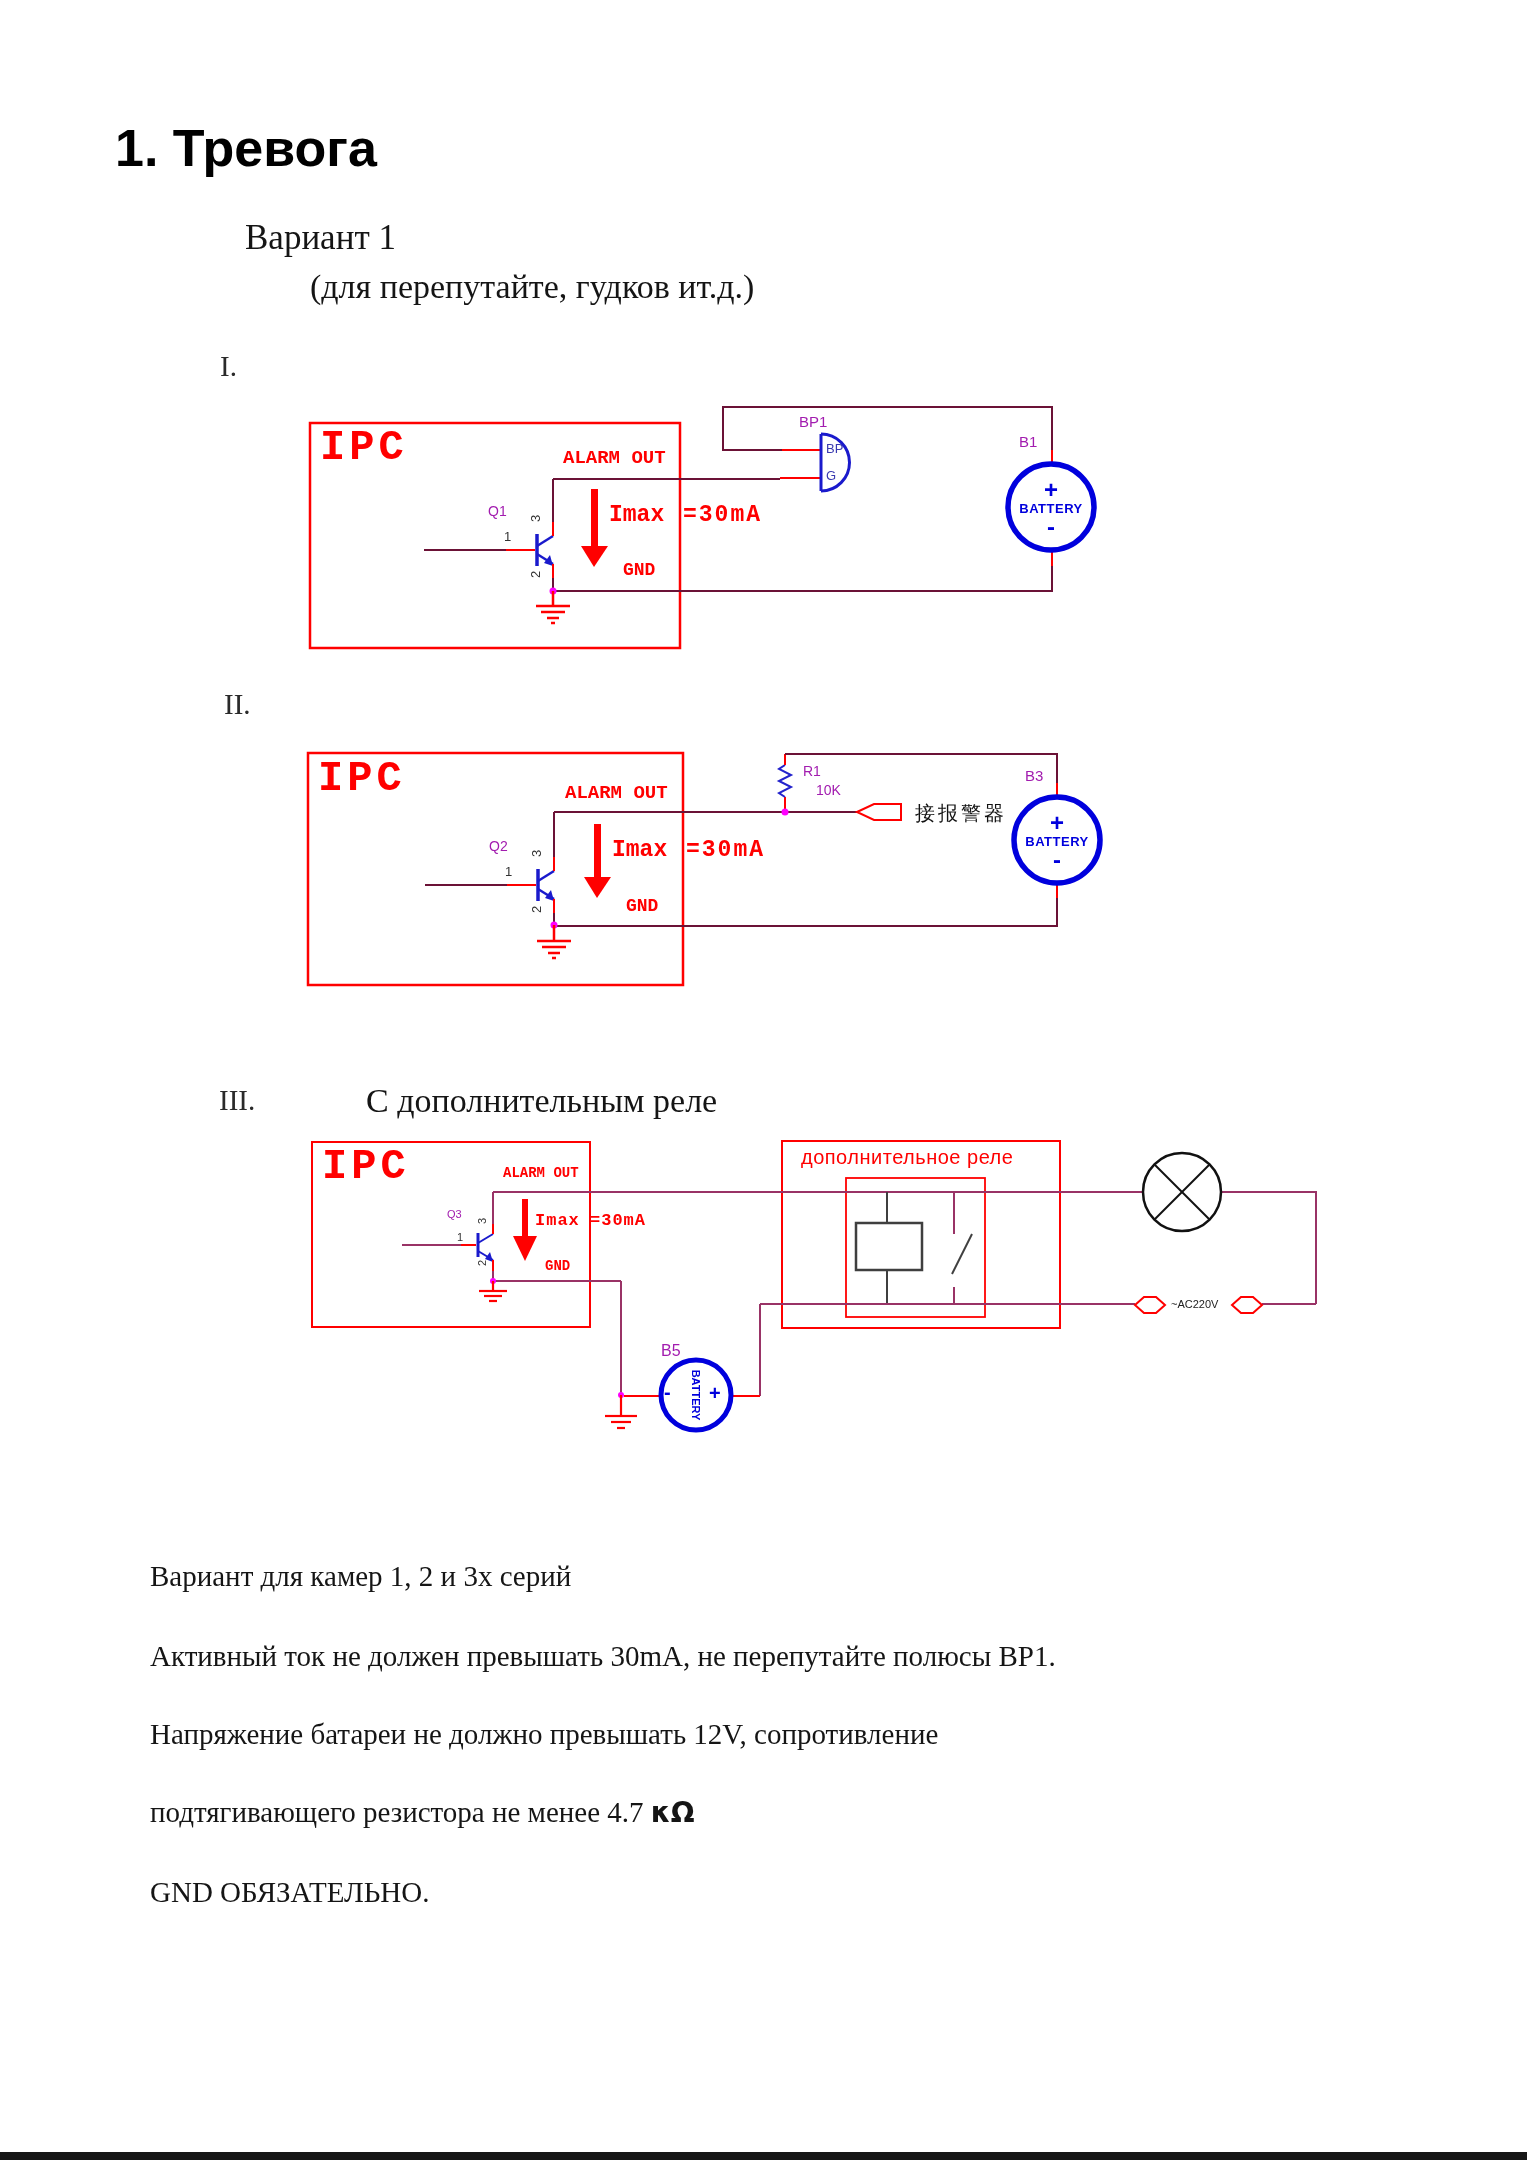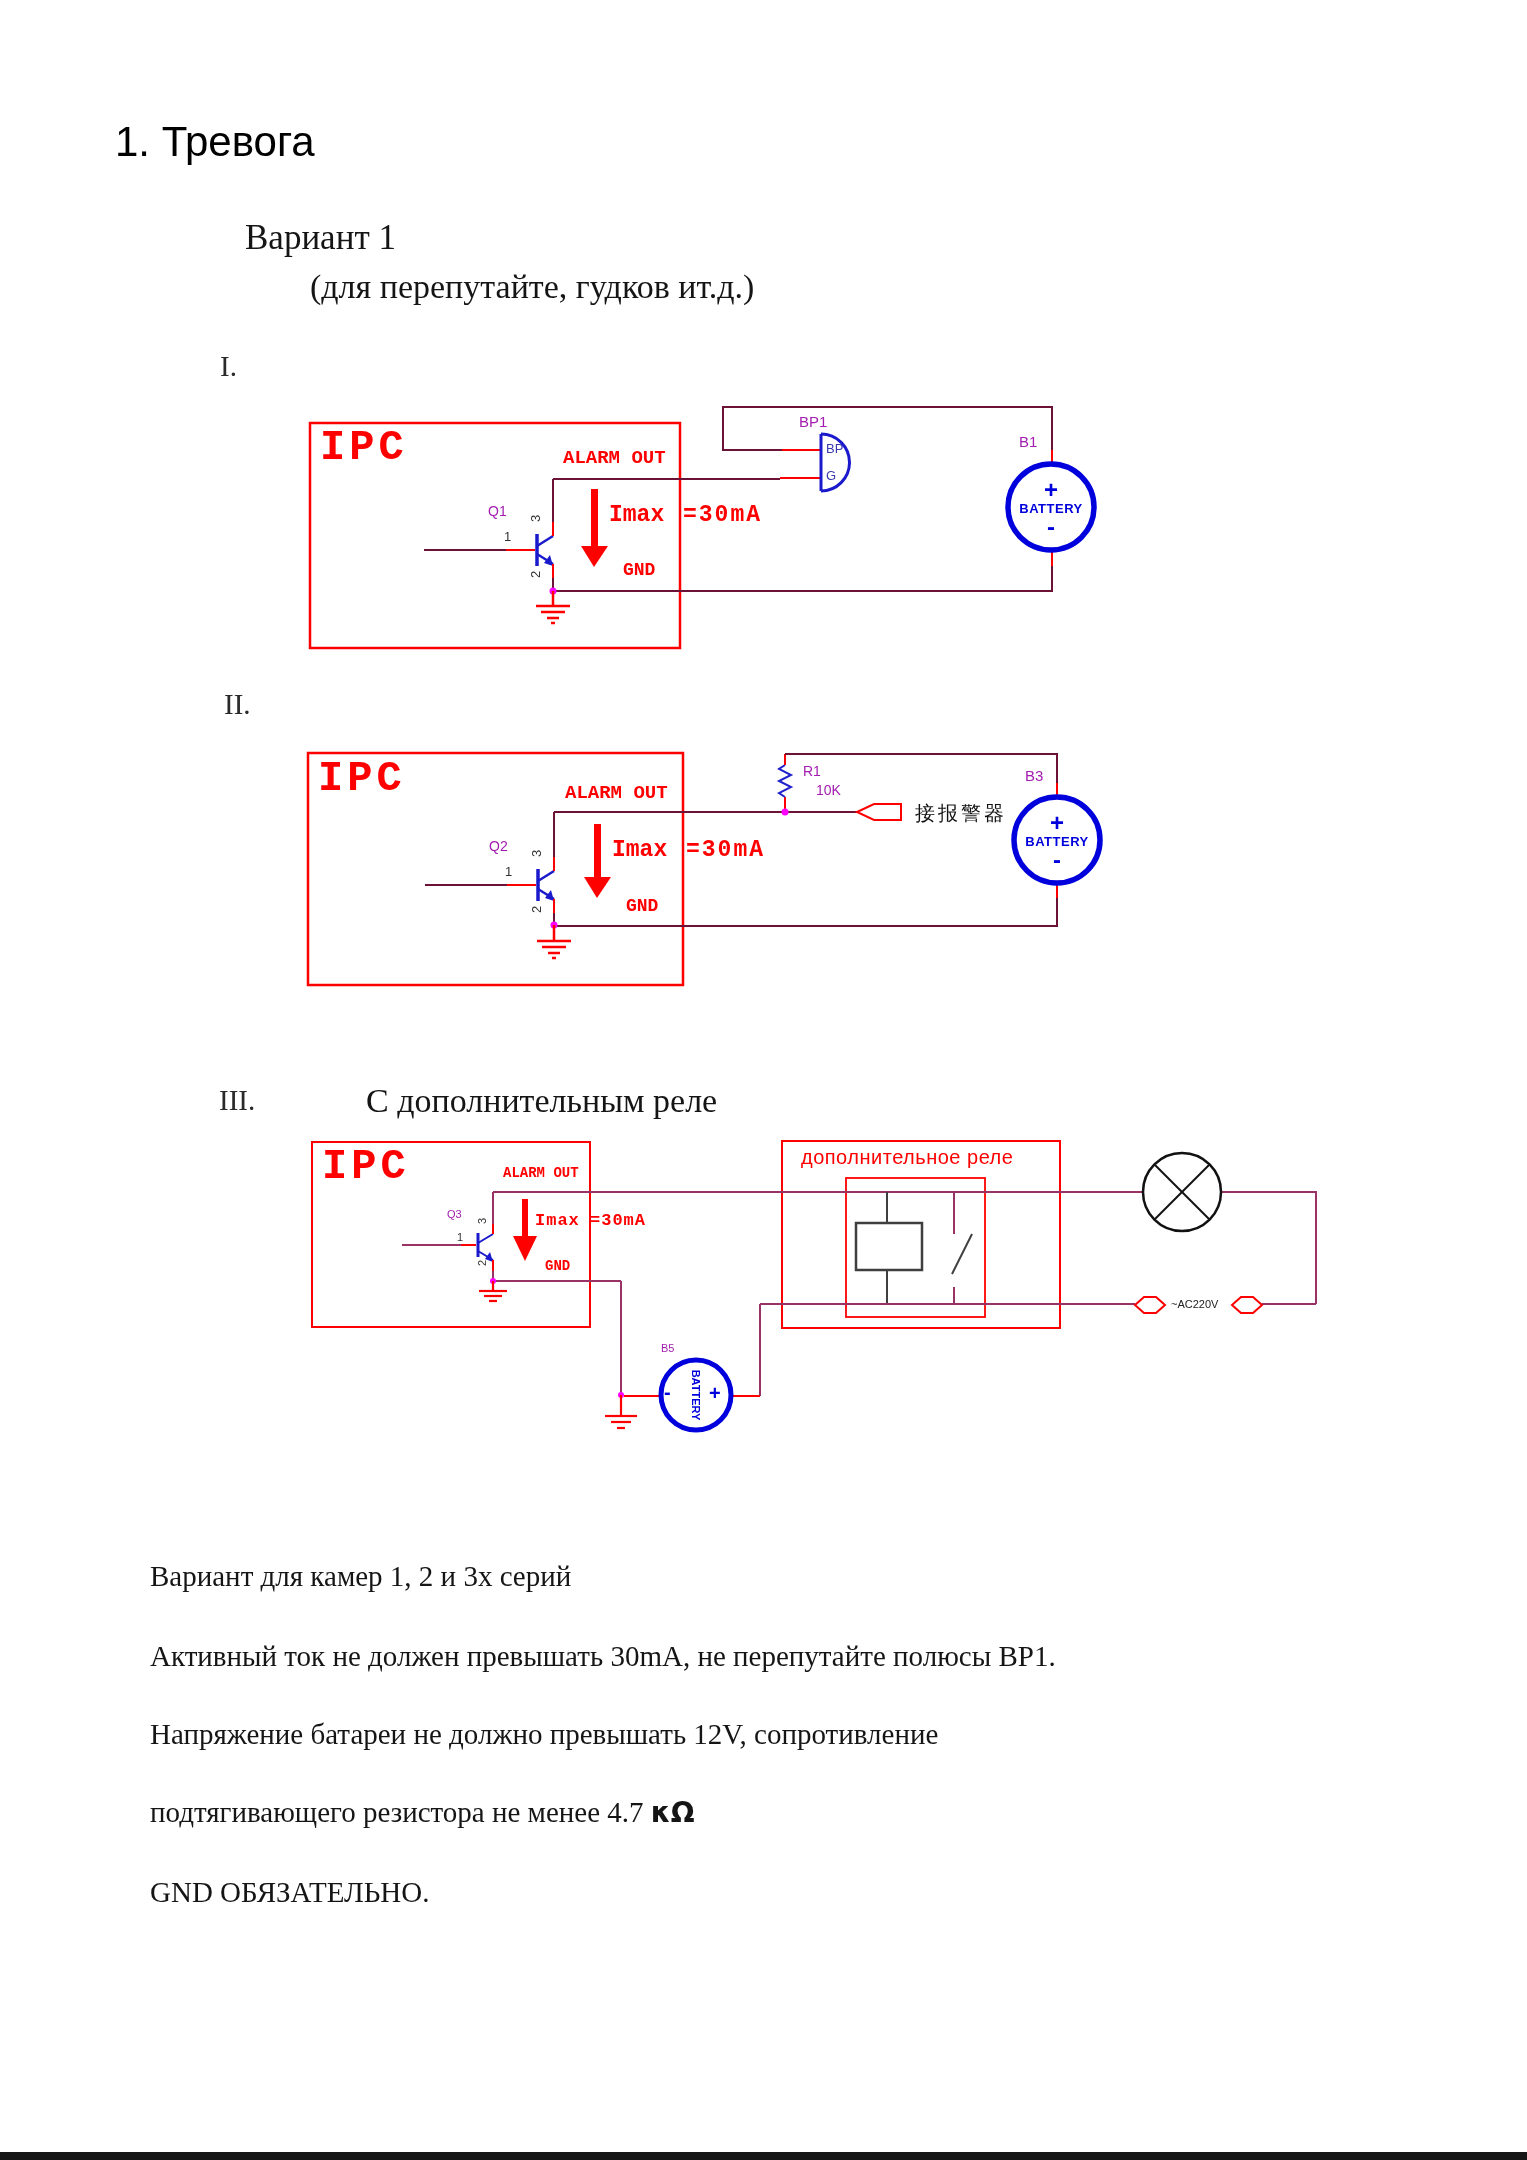--- a/index.html
+++ b/index.html
@@ -2,35 +2,35 @@
 <html><head>
 <meta charset="utf-8">
 <style>
   html,body{margin:0;padding:0;background:#888;}
   .page{position:relative;width:1527px;height:2160px;background:#ffffff;overflow:hidden;
         font-family:"Liberation Serif","DejaVu Serif",serif;color:#111;margin:0 auto;}
   .abs{position:absolute;white-space:nowrap;}
   svg.canvas{position:absolute;left:0;top:0;width:1527px;height:2160px;}
 
   
-  .h1{font-family:"Liberation Sans","DejaVu Sans",sans-serif;font-weight:normal;font-size:42px;color:#000;letter-spacing:0px;}
+  .h1{font-family:"Liberation Sans","DejaVu Sans",sans-serif;font-weight:bold;font-size:52px;color:#000;letter-spacing:0px;}
   .serif-lg{font-size:35px;color:#151515;}
   .serif-md{font-size:34px;color:#151515;}
   .roman{font-size:29px;color:#2a2a2a;}
   .note{font-size:29px;color:#151515;}
   .note-unit{font-family:"DejaVu Sans","Liberation Sans",sans-serif;font-weight:bold;font-size:28px;}
 
   .ipc-big{font-family:"Liberation Mono","DejaVu Sans Mono",monospace;font-weight:bold;
            font-size:42px;color:#ff0000;letter-spacing:4px;}
   .mono-red{font-family:"Liberation Mono","DejaVu Sans Mono",monospace;font-weight:bold;color:#ff0000;}
   .sz19{font-size:19px;} .sz23{font-size:23px;} .sz18{font-size:18px;}
   .sz17{font-size:17px;letter-spacing:1px;} .sz14m{font-size:14px;}
   .ls2{letter-spacing:2px;}
   .ref{font-family:"Liberation Sans","DejaVu Sans",sans-serif;color:#a21caf;font-size:14px;}
-  .ref15{font-size:15px;} .ref11{font-size:11px;} .ref12{font-size:11px;}
+  .ref15{font-size:15px;} .ref11{font-size:11px;} .ref12{font-size:16px;}
   .pin{font-family:"Liberation Sans","DejaVu Sans",sans-serif;color:#333;font-size:13px;}
   .pin11{font-size:11px;}
   .rot{transform:rotate(-90deg);transform-origin:center center;display:inline-block;}
   .bpin{font-family:"Liberation Sans","DejaVu Sans",sans-serif;color:#3a3ab0;font-size:13px;}
   .batt-box{display:flex;flex-direction:column;align-items:center;justify-content:center;
             color:#0000dd;font-family:"Liberation Sans","DejaVu Sans",sans-serif;font-weight:bold;}
   .batt-plus{font-size:24px;line-height:22px;}
   .batt-name{font-size:13px;line-height:16px;letter-spacing:0.5px;}
   .batt-minus{font-size:24px;line-height:20px;}
   .relay-title{font-family:"Liberation Sans","DejaVu Sans",sans-serif;color:#ff0000;font-size:20px;letter-spacing:0.5px;}

